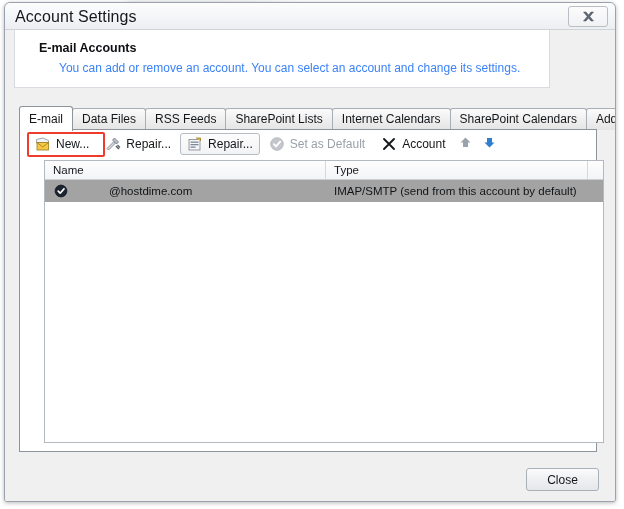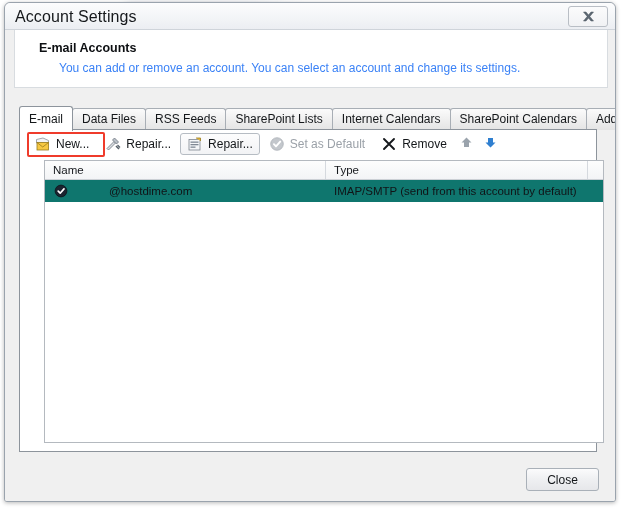--- a/index.html
+++ b/index.html
@@ -60,21 +60,21 @@
     position:absolute;right:7px;top:3px;width:38px;height:19px;
     border:1px solid #b9bec5;border-radius:3px;
     background:linear-gradient(180deg,#fbfbfc 0%,#f1f2f4 100%);
     display:flex;align-items:center;justify-content:center;
     cursor:pointer;
   }
   #close-btn svg{display:block;}
 
   
   #header{
-    position:absolute;left:9px;top:27px;width:594px;height:58px;
+    position:absolute;left:9px;top:27px;width:536px;height:58px;
     background:#ffffff;border:1px solid #d8dce0;border-top:none;
     box-sizing:border-box;
   }
   #header .h-title{
     position:absolute;left:24px;top:11px;
     font-size:12.5px;font-weight:bold;color:#0d0f12;
   }
   #header .h-desc{
     position:absolute;left:44px;top:31px;
     font-size:12px;color:#3b82f6;white-space:nowrap;
@@ -176,21 +176,21 @@
     box-sizing:border-box;
     white-space:nowrap;overflow:hidden;
     cursor:pointer;
   }
   .col-name{width:281px;}
   .col-type{width:262px;}
   .col-extra{width:15px;padding-left:0 !important;border-right:none !important;}
 
   .row{
     display:flex;height:22px;align-items:center;
-    background:#0f766e;
+    background:#a3a3a3;
     cursor:pointer;
   }
   .row .rcell{
     font-size:11.5px;color:#111417;
     box-sizing:border-box;white-space:nowrap;overflow:hidden;
   }
   .row .rcell.name{width:281px;display:flex;align-items:center;}
   .row .rcell.name .acct-ico{
     width:16px;height:16px;margin-left:8px;margin-right:0;flex:none;
     display:flex;align-items:center;justify-content:center;
@@ -302,21 +302,21 @@
           </span>
           <span>Set as Default</span>
         </div>
 
         <div class="tb-item">
           <span class="ico">
             <svg width="16" height="16" viewBox="0 0 16 16">
               <path d="M3 3 L13 13 M13 3 L3 13" stroke="#15181c" stroke-width="1.9" stroke-linecap="round"></path>
             </svg>
           </span>
-          <span>Remove</span>
+          <span>Account</span>
         </div>
 
         <div class="tb-arrow">
           <span>
             <svg width="13" height="13" viewBox="0 0 13 13">
               <path d="M6.5 1.5 L11.5 6.5 L9 6.5 L9 11 L4 11 L4 6.5 L1.5 6.5 Z" fill="#9aa3ac"></path>
             </svg>
           </span>
         </div>
 

